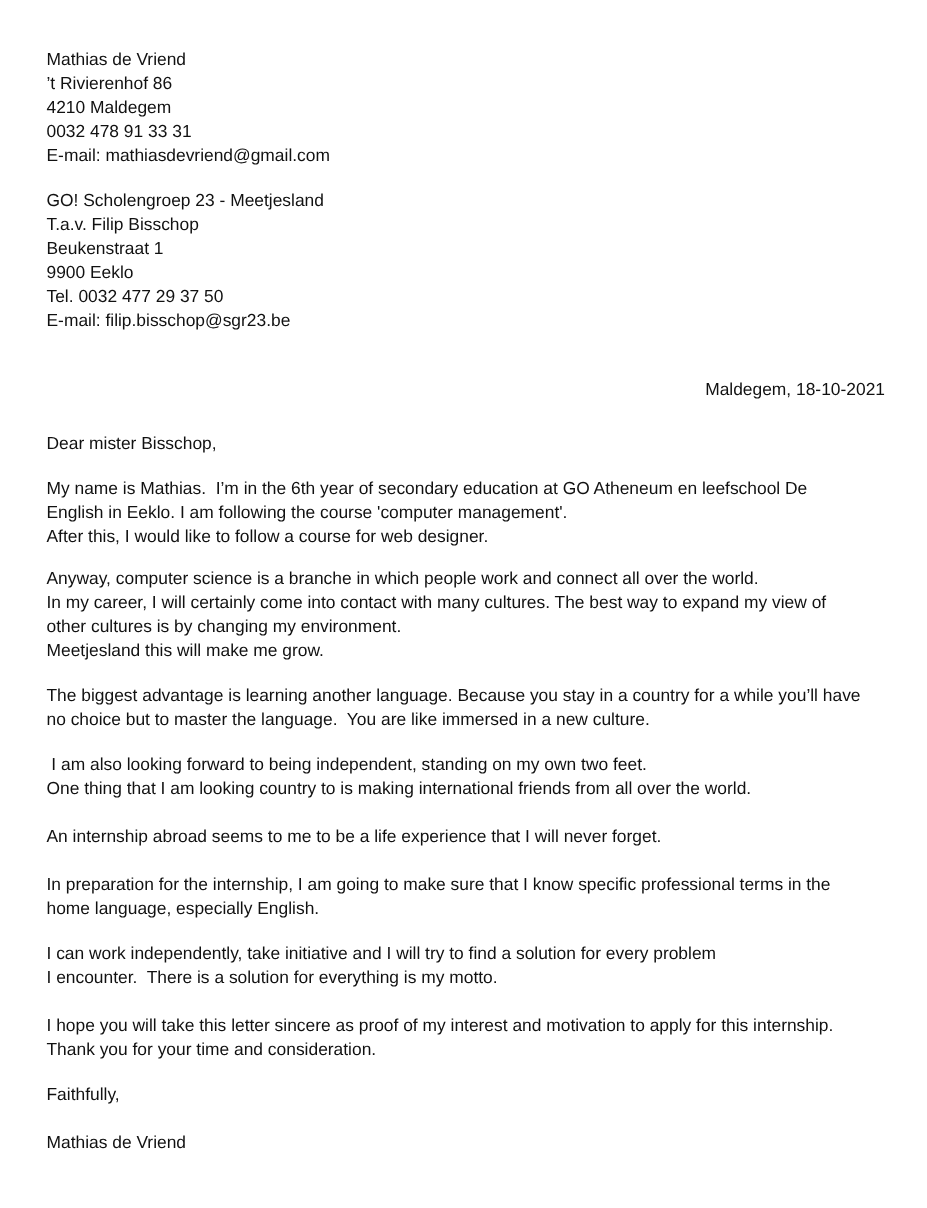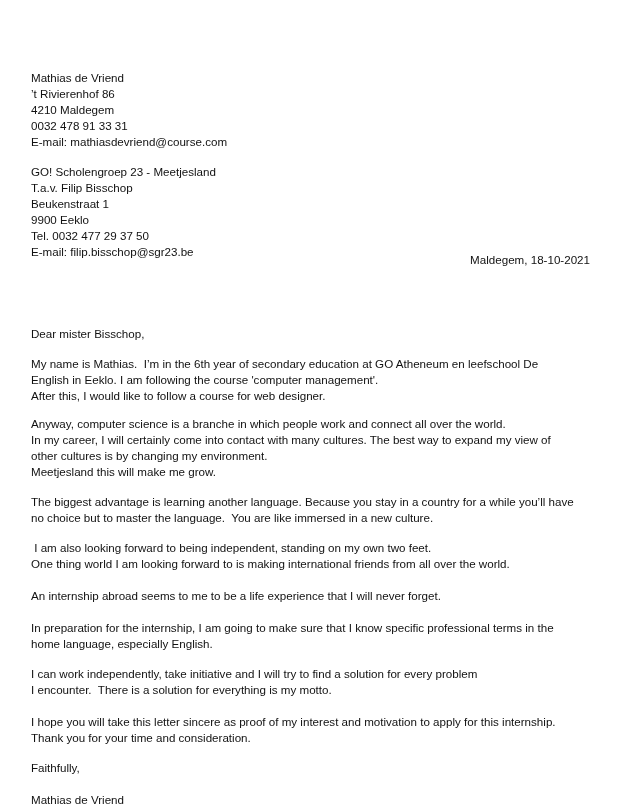--- a/index.html
+++ b/index.html
@@ -1,33 +1,33 @@
 <!DOCTYPE html>
 <html><head>
 <meta charset="utf-8">
 <style>
   html, body { margin: 0; padding: 0; background: #ffffff; }
   body {
     width: 618px; height: 805px; position: relative; overflow: hidden;
     font-family: "Liberation Sans", "DejaVu Sans", sans-serif;
     font-size: 11.6px; color: #111111;
   }
-  .line { position: absolute; left: 31px; white-space: pre; line-height: 16px; margin-top: 38px; }
+  .line { position: absolute; left: 31px; white-space: pre; line-height: 16px; }
   .right { position: absolute; right: 28px; white-space: pre; line-height: 16px; text-align: center; }
 </style>
 </head>
 <body>
 
 <div>
   <div>
     <div class="line" style="top:32px">Mathias de Vriend</div>
     <div class="line" style="top:48px">’t Rivierenhof 86</div>
     <div class="line" style="top:64px">4210 Maldegem</div>
     <div class="line" style="top:80px">0032 478 91 33 31</div>
-    <div class="line" style="top:96px">E-mail: mathiasdevriend@course.com</div>
+    <div class="line" style="top:96px">E-mail: mathiasdevriend@gmail.com</div>
   </div>
 
   <div>
     <div class="line" style="top:126px">GO! Scholengroep 23 - Meetjesland</div>
     <div class="line" style="top:142px">T.a.v. Filip Bisschop</div>
     <div class="line" style="top:158px">Beukenstraat 1</div>
     <div class="line" style="top:174px">9900 Eeklo</div>
     <div class="line" style="top:190px">Tel. 0032 477 29 37 50</div>
     <div class="line" style="top:206px">E-mail: filip.bisschop@sgr23.be</div>
   </div>
@@ -49,21 +49,21 @@
     <div class="line" style="top:426px">Meetjesland this will make me grow.</div>
   </div>
 
   <div>
     <div class="line" style="top:456px">The biggest advantage is learning another language. Because you stay in a country for a while you’ll have</div>
     <div class="line" style="top:472px">no choice but to master the language.  You are like immersed in a new culture.</div>
   </div>
 
   <div>
     <div class="line" style="top:502px"> I am also looking forward to being independent, standing on my own two feet.</div>
-    <div class="line" style="top:518px">One thing world I am looking forward to is making international friends from all over the world.</div>
+    <div class="line" style="top:518px">One thing that I am looking country to is making international friends from all over the world.</div>
   </div>
 
   <div>
     <div class="line" style="top:550px">An internship abroad seems to me to be a life experience that I will never forget.</div>
   </div>
 
   <div>
     <div class="line" style="top:582px">In preparation for the internship, I am going to make sure that I know specific professional terms in the</div>
     <div class="line" style="top:598px">home language, especially English.</div>
   </div>

